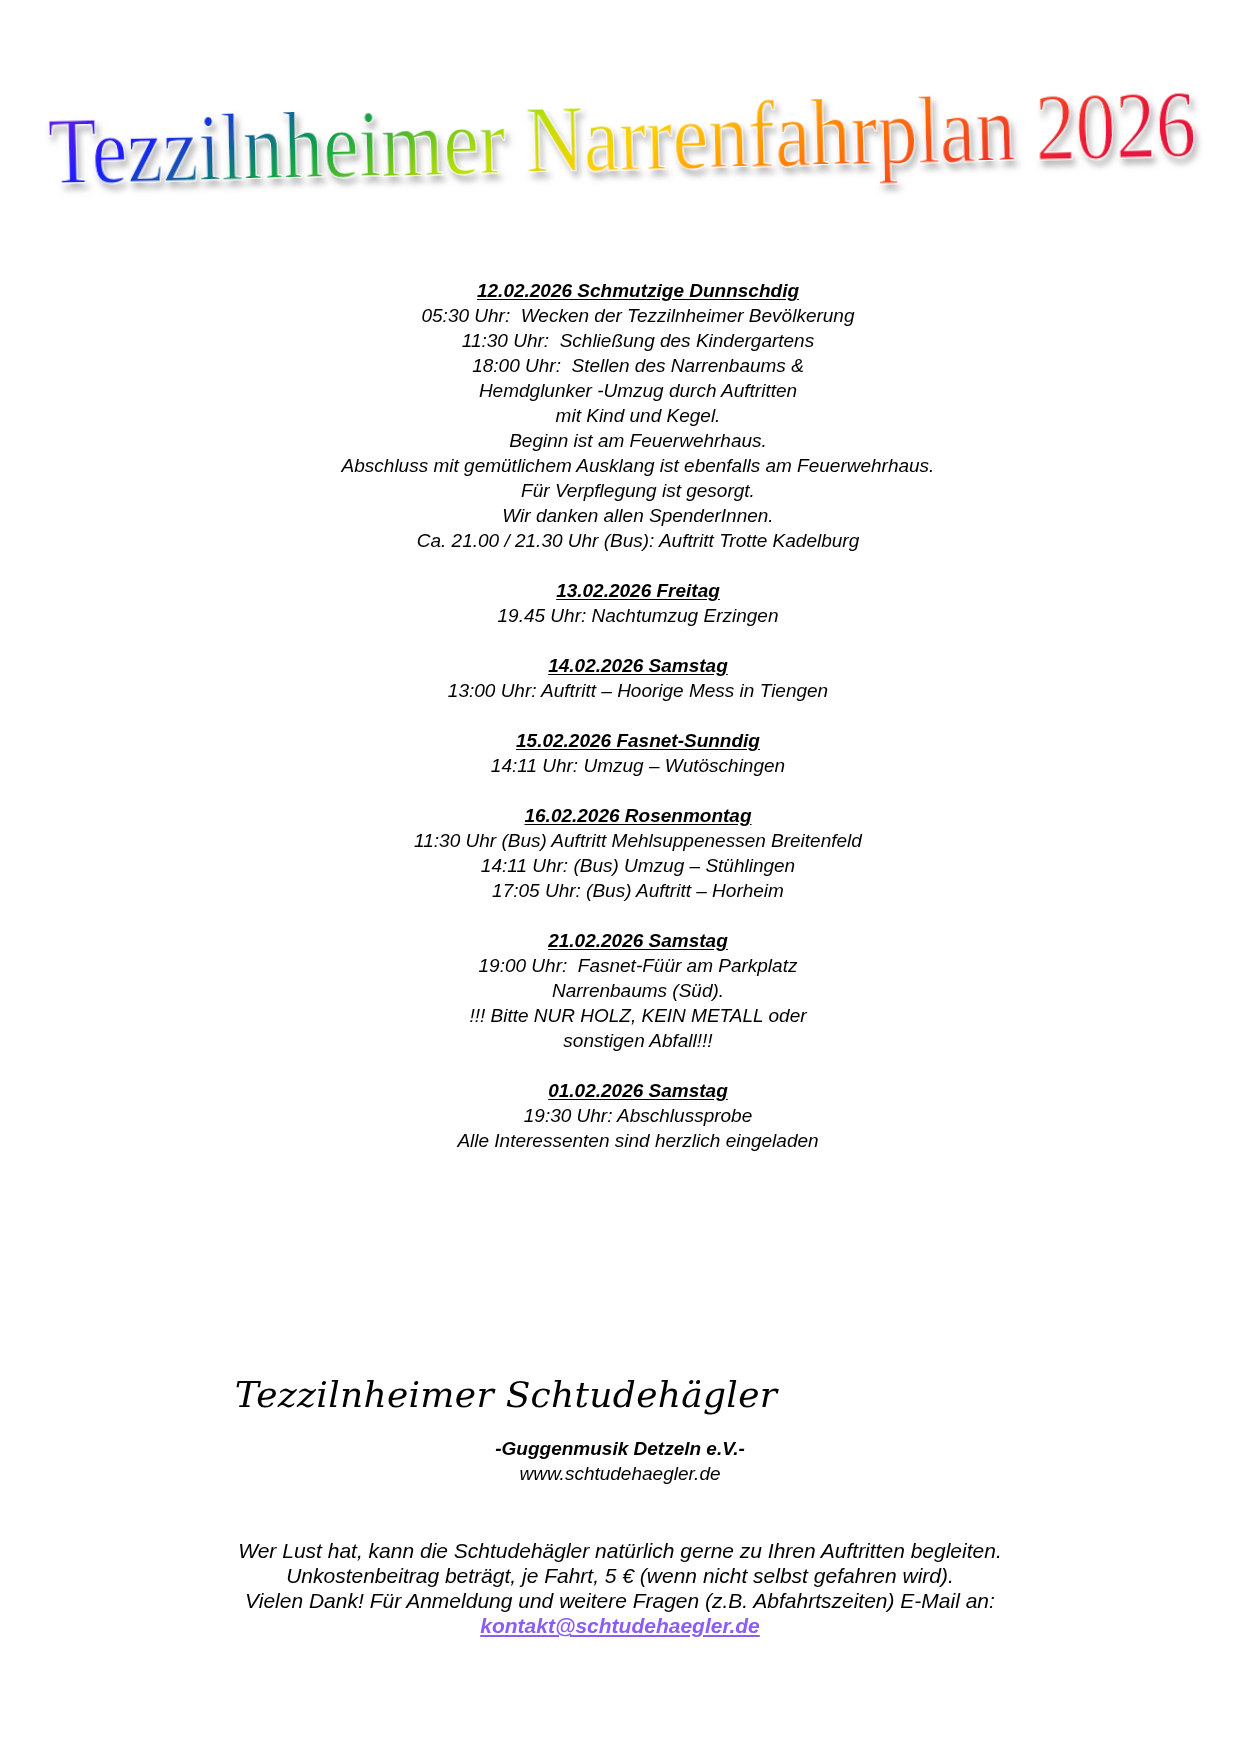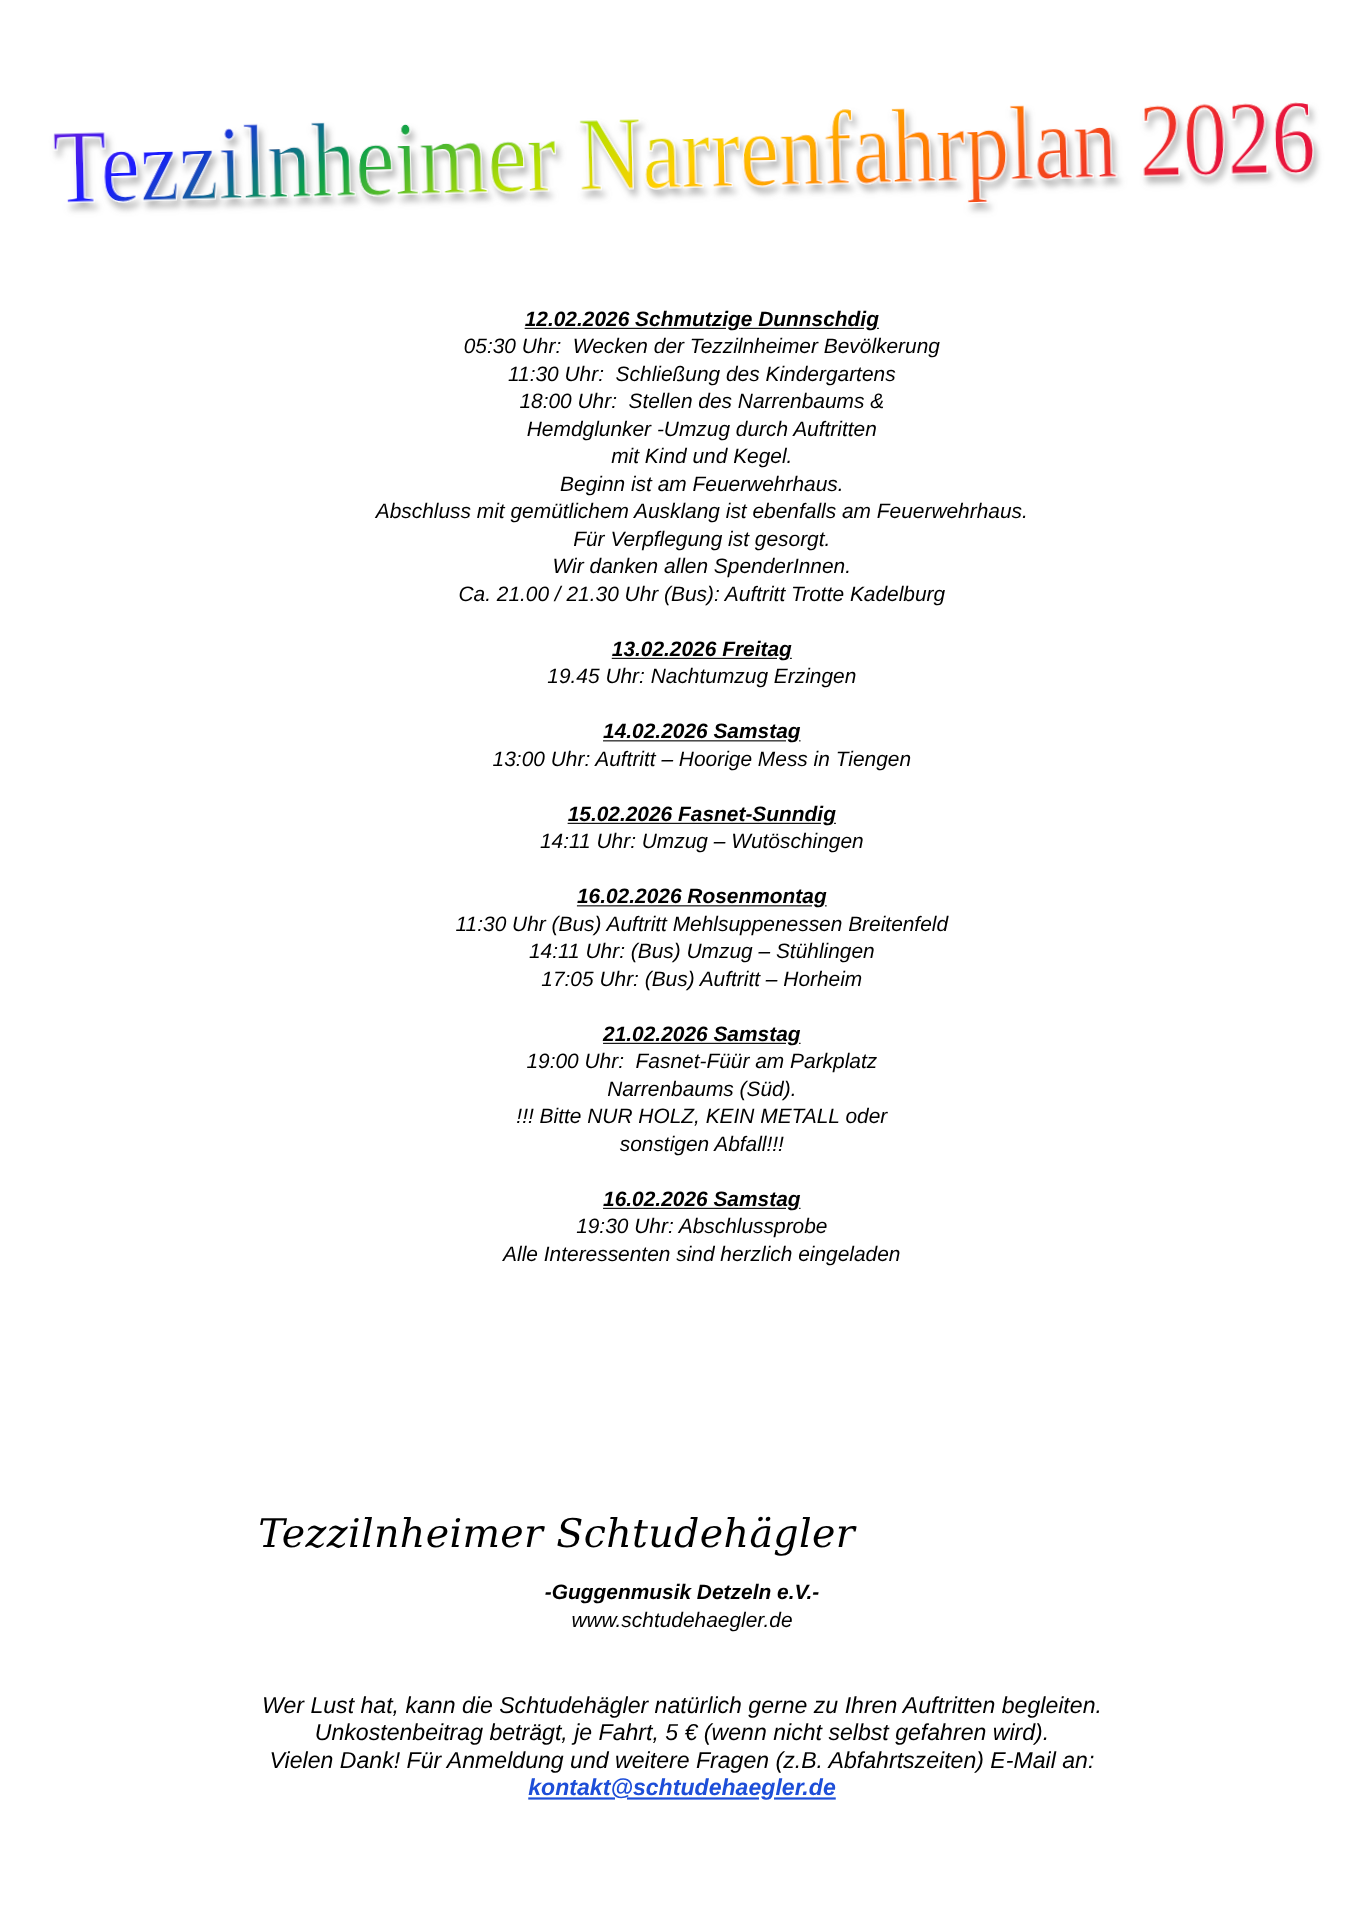--- a/index.html
+++ b/index.html
@@ -54,21 +54,21 @@
     .footer-text {
       position: absolute;
       left: 0; top: 1538px;
       width: 1240px;
       text-align: center;
       font-style: italic;
       font-size: 21px;
       line-height: 25px;
     }
     .email-link {
-      color: #1d4ed8;
+      color: #8b5cf6;
       font-weight: bold;
       text-decoration: underline;
       cursor: pointer;
     }
   </style>
 </head>
 <body>
 
 <div class="title-banner">
   <svg viewBox="0 0 1160 150">
@@ -123,21 +123,21 @@
       <div class="line">17:05 Uhr: (Bus) Auftritt – Horheim</div>
     </div>
     <div class="section">
       <div class="section-heading">21.02.2026 Samstag</div>
       <div class="line">19:00 Uhr:  Fasnet-Füür am Parkplatz</div>
       <div class="line">Narrenbaums (Süd).</div>
       <div class="line">!!! Bitte NUR HOLZ, KEIN METALL oder</div>
       <div class="line">sonstigen Abfall!!!</div>
     </div>
     <div class="section">
-      <div class="section-heading">16.02.2026 Samstag</div>
+      <div class="section-heading">01.02.2026 Samstag</div>
       <div class="line">19:30 Uhr: Abschlussprobe</div>
       <div class="line">Alle Interessenten sind herzlich eingeladen</div>
     </div>
   </div>
 
 <div class="club-name">Tezzilnheimer Schtudehägler</div>
 <div class="club-sub">
   <div class="org">-Guggenmusik Detzeln e.V.-</div>
   <div>www.schtudehaegler.de</div>
 </div>

